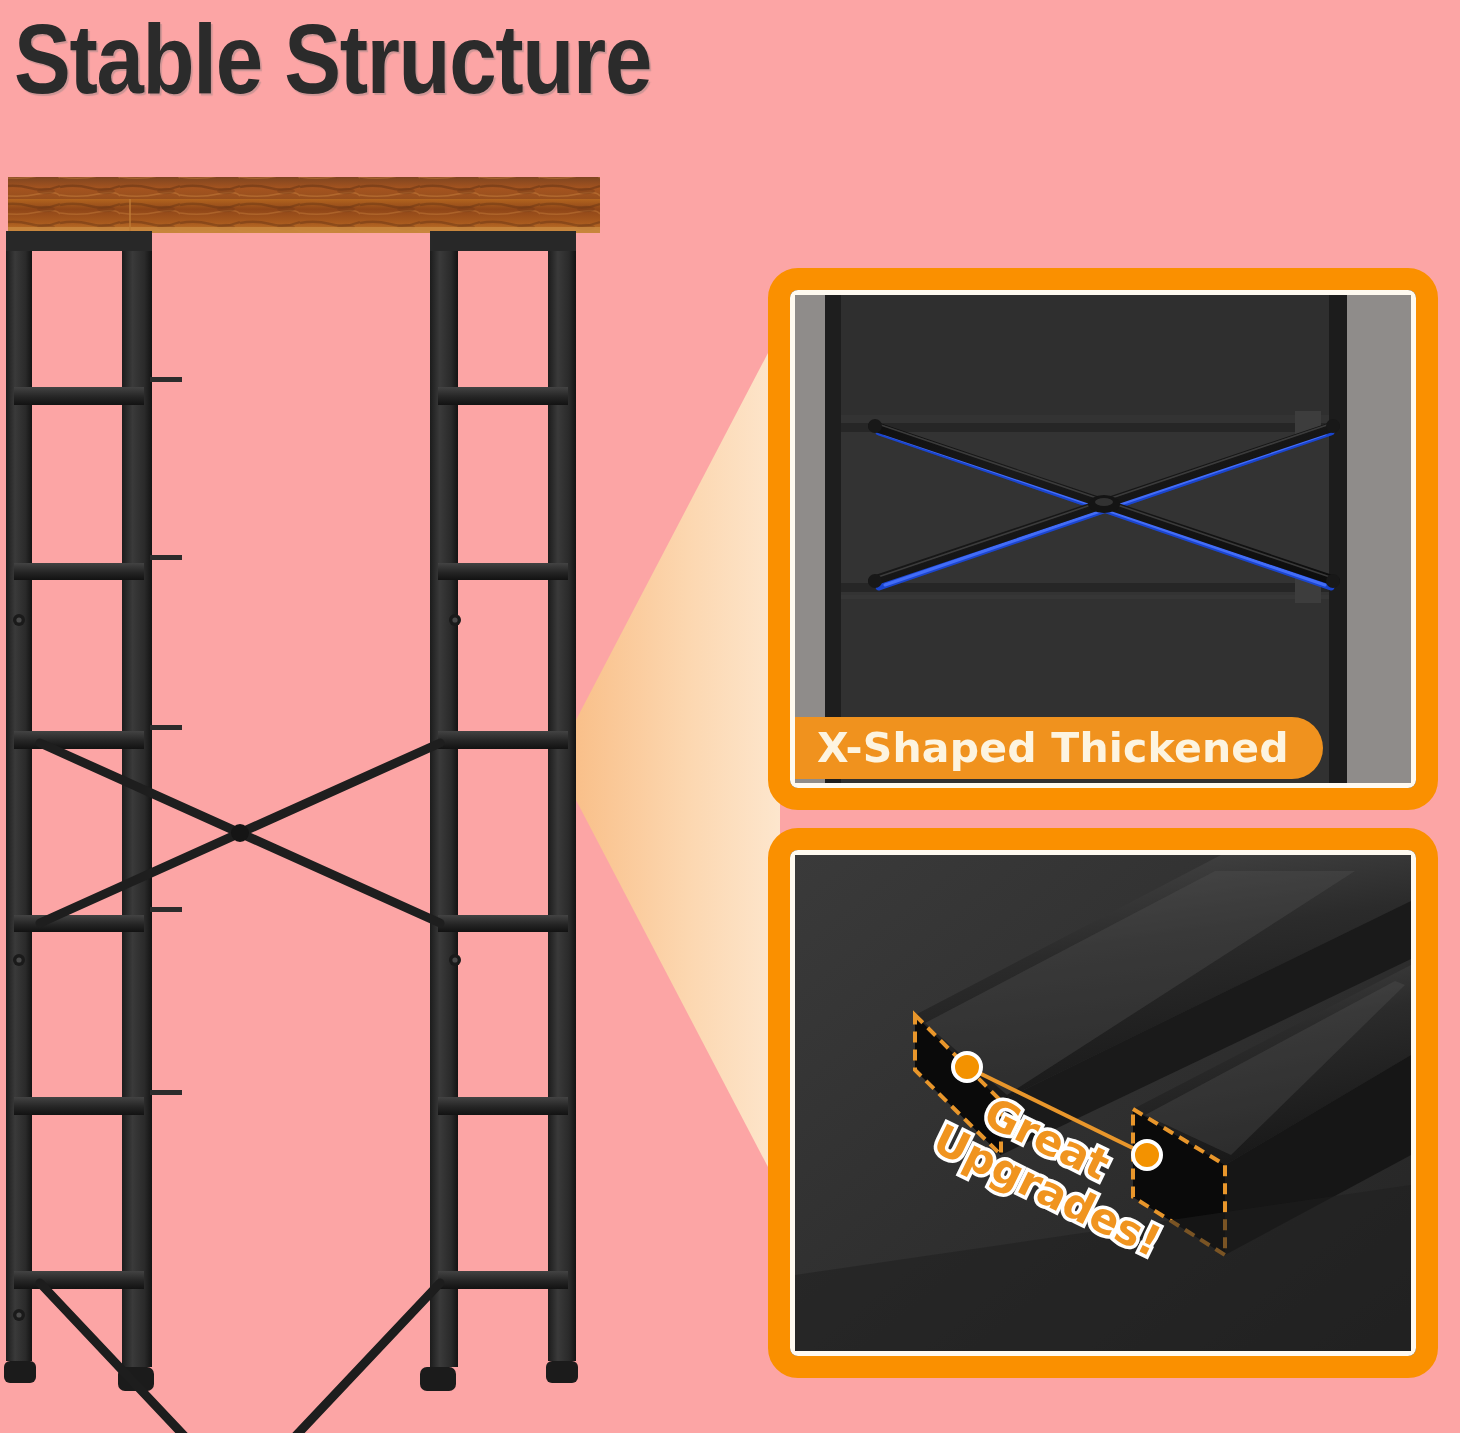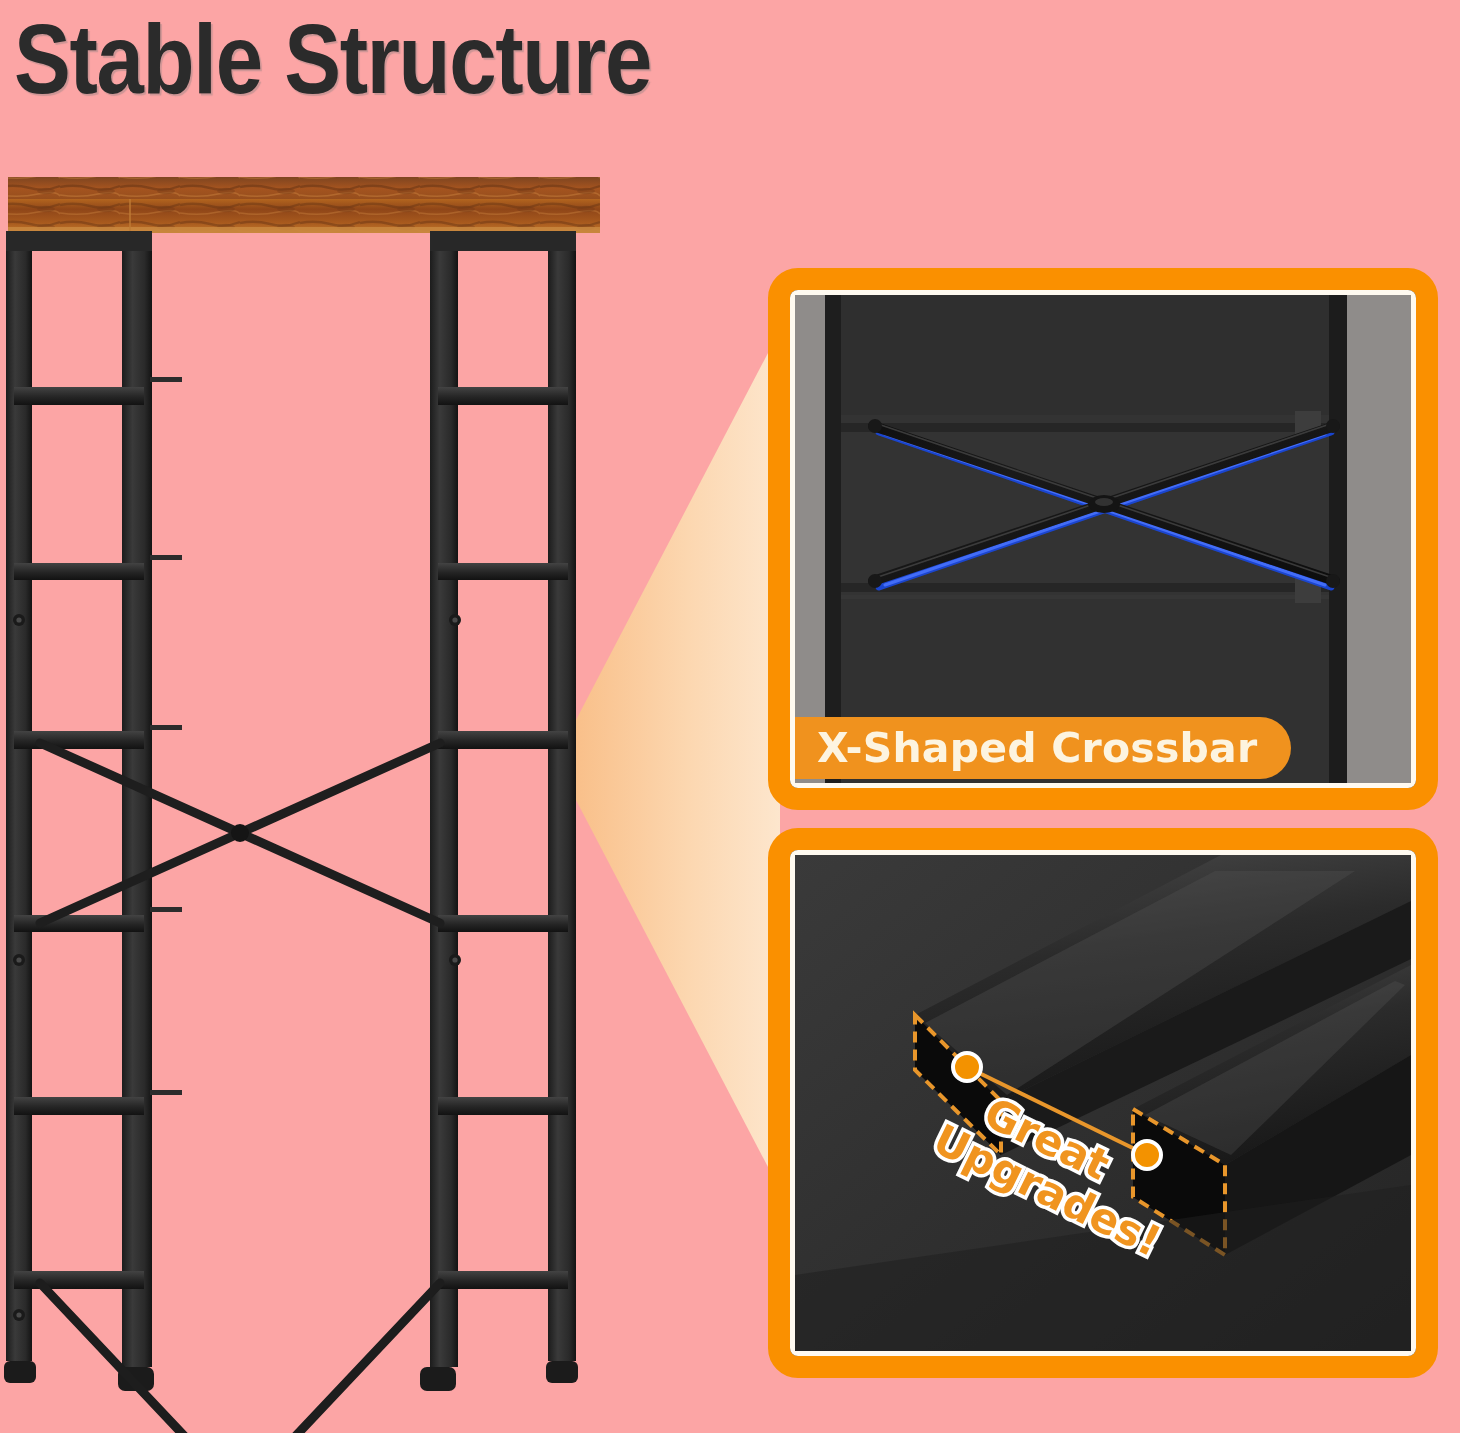--- a/index.html
+++ b/index.html
@@ -248,21 +248,21 @@
         <ellipse cx="309" cy="209" rx="16" ry="9" fill="#141414"></ellipse>
         <ellipse cx="309" cy="207" rx="9" ry="4" fill="#3a3a3a" opacity="0.8"></ellipse>
 
         <circle cx="80" cy="131" r="7" fill="#181818"></circle>
         <circle cx="538" cy="131" r="7" fill="#181818"></circle>
         <circle cx="80" cy="286" r="7" fill="#181818"></circle>
         <circle cx="538" cy="286" r="7" fill="#181818"></circle>
       </svg>
 
       <div class="pill" id="pill-crossbar">
-        <span>X-Shaped Crossbar</span>
+        <span>X-Shaped Thickened</span>
       </div>
     </div>
   </div>
 
   <div class="panel" id="panel-frame">
     <div class="panel-inner">
 
       <svg class="panel-photo" viewBox="0 0 616 496" preserveAspectRatio="none">
         <defs>
           <linearGradient id="bgDark" x1="0" y1="0" x2="1" y2="1">

